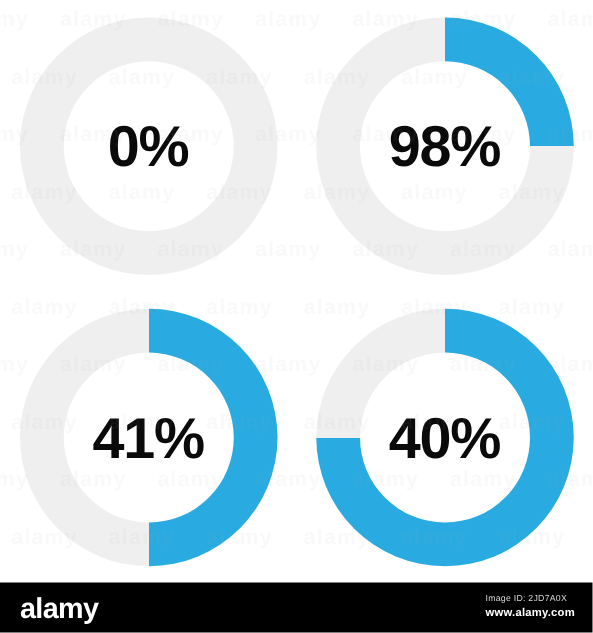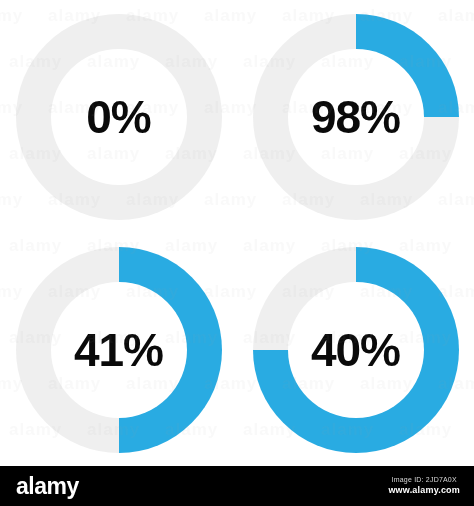--- a/index.html
+++ b/index.html
@@ -110,21 +110,21 @@
     color: #ffffff;
     font-family: "Liberation Sans", sans-serif;
     font-size: 23px;
     font-weight: bold;
     letter-spacing: -0.5px;
     line-height: 1;
     padding-left: 6px;
   }
 
   #footer-meta {
-    text-align: center;
+    text-align: left;
     color: #ffffff;
     line-height: 1.25;
     padding-right: 4px;
   }
   #footer-image-id {
     font-size: 7px;
     color: #d8d8d8;
     letter-spacing: 0.2px;
     display: block;
   }

